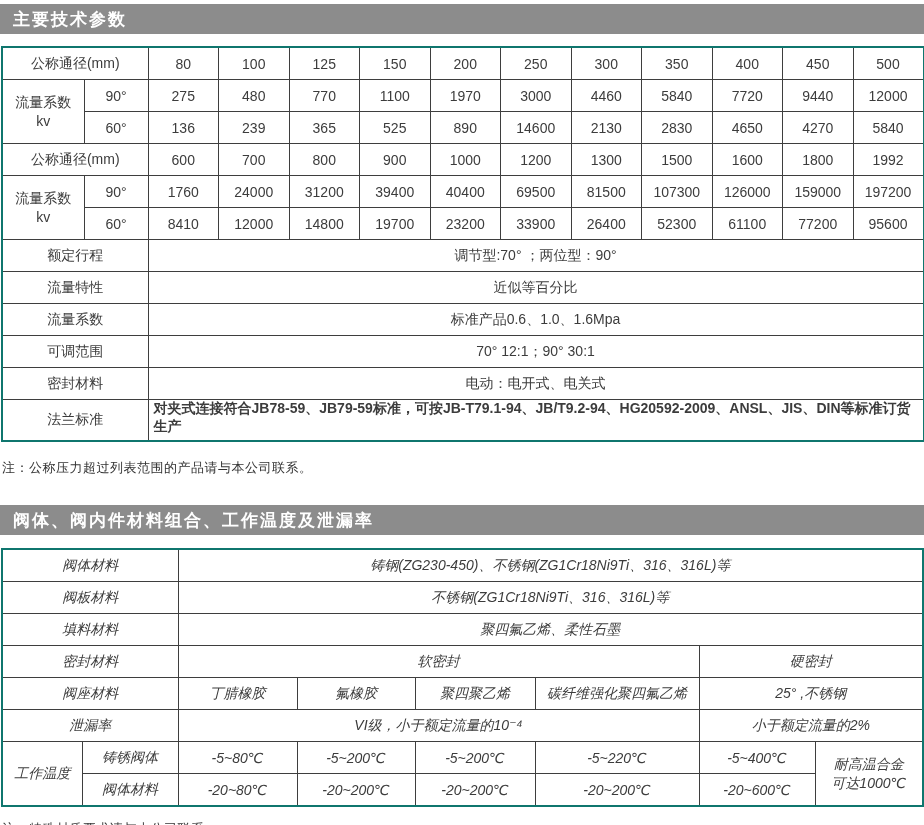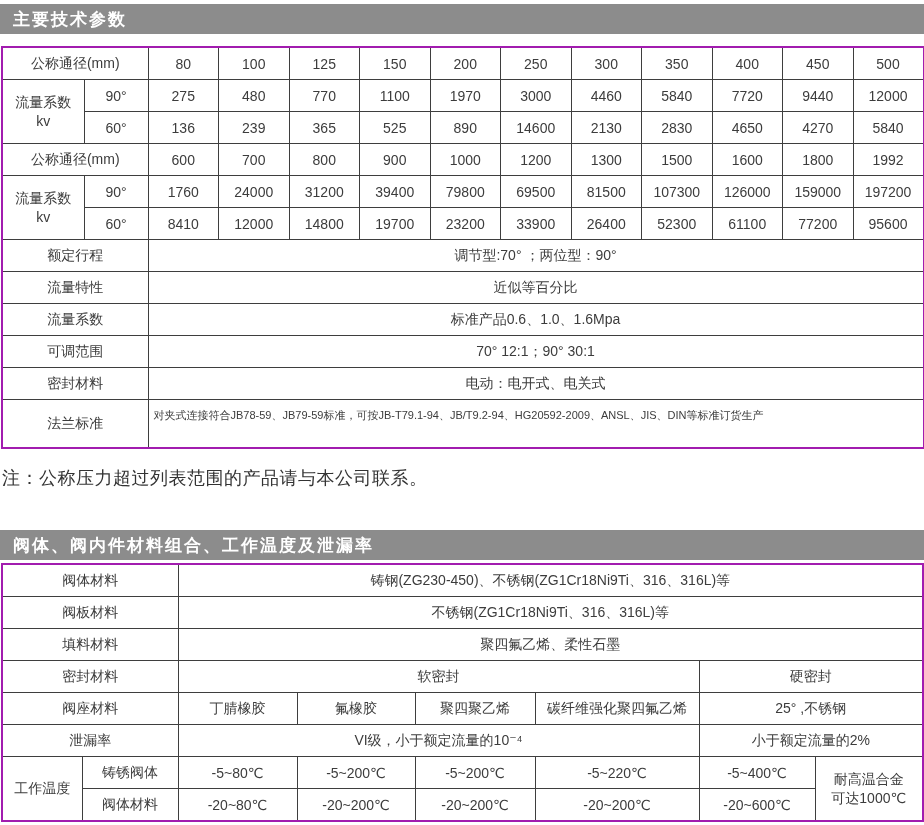--- a/index.html
+++ b/index.html
@@ -12,53 +12,54 @@
   .section-bar{
     background:#8c8c8c;
     color:#ffffff;
     font-weight:bold;
     font-size:17px;
     letter-spacing:2px;
     padding:6px 0 4px 13px;
     line-height:20px;
   }
   .bar1{margin-top:4px;}
-  .bar2{margin-top:40px;}
+  .bar2{margin-top:28px;}
   table{
     border-collapse:collapse;
     table-layout:fixed;
     width:921px;
     margin:12px 0 0 1px;
-    border:2px solid #a21caf;
+    border:2px solid #0f766e;
   }
   td{
     border:1px solid #3e3e3e;
     text-align:center;
     vertical-align:middle;
     height:31px;
     font-size:14px;
     padding:0 2px;
     overflow:hidden;
     color:#3c3c3c;
   }
   td.left-val{
     text-align:left;
-    font-size:11px;
-    padding:0 3px 16px 5px;
+    font-size:14px;
+    padding:0 3px 4px 5px;
     letter-spacing:0;
+    font-weight:bold;
   }
   .ml{white-space:pre-line;line-height:1.3;}
   .note{
-    font-size:18px;
+    font-size:13px;
     color:#333333;
     margin:17px 0 0 2px;
     letter-spacing:0.5px;
   }
   .note2{margin-top:13px;}
-  #t2{margin-top:3px;}
+  #t2{margin-top:13px;font-style:italic;}
 </style>
 </head>
 <body>
 
 <div class="section-bar bar1">主要技术参数</div>
 
 <table id="t1">
   <colgroup>
     <col style="width:82px">
       <col style="width:64px">
@@ -134,21 +135,21 @@
     <td>1992</td>
   </tr>
   <tr>
     <td rowspan="2" class="ml">流量系数
 kv</td>
     <td>90°</td>
     <td>1760</td>
     <td>24000</td>
     <td>31200</td>
     <td>39400</td>
-    <td>79800</td>
+    <td>40400</td>
     <td>69500</td>
     <td>81500</td>
     <td>107300</td>
     <td>126000</td>
     <td>159000</td>
     <td>197200</td>
   </tr>
   <tr>
     <td>60°</td>
     <td>8410</td>

